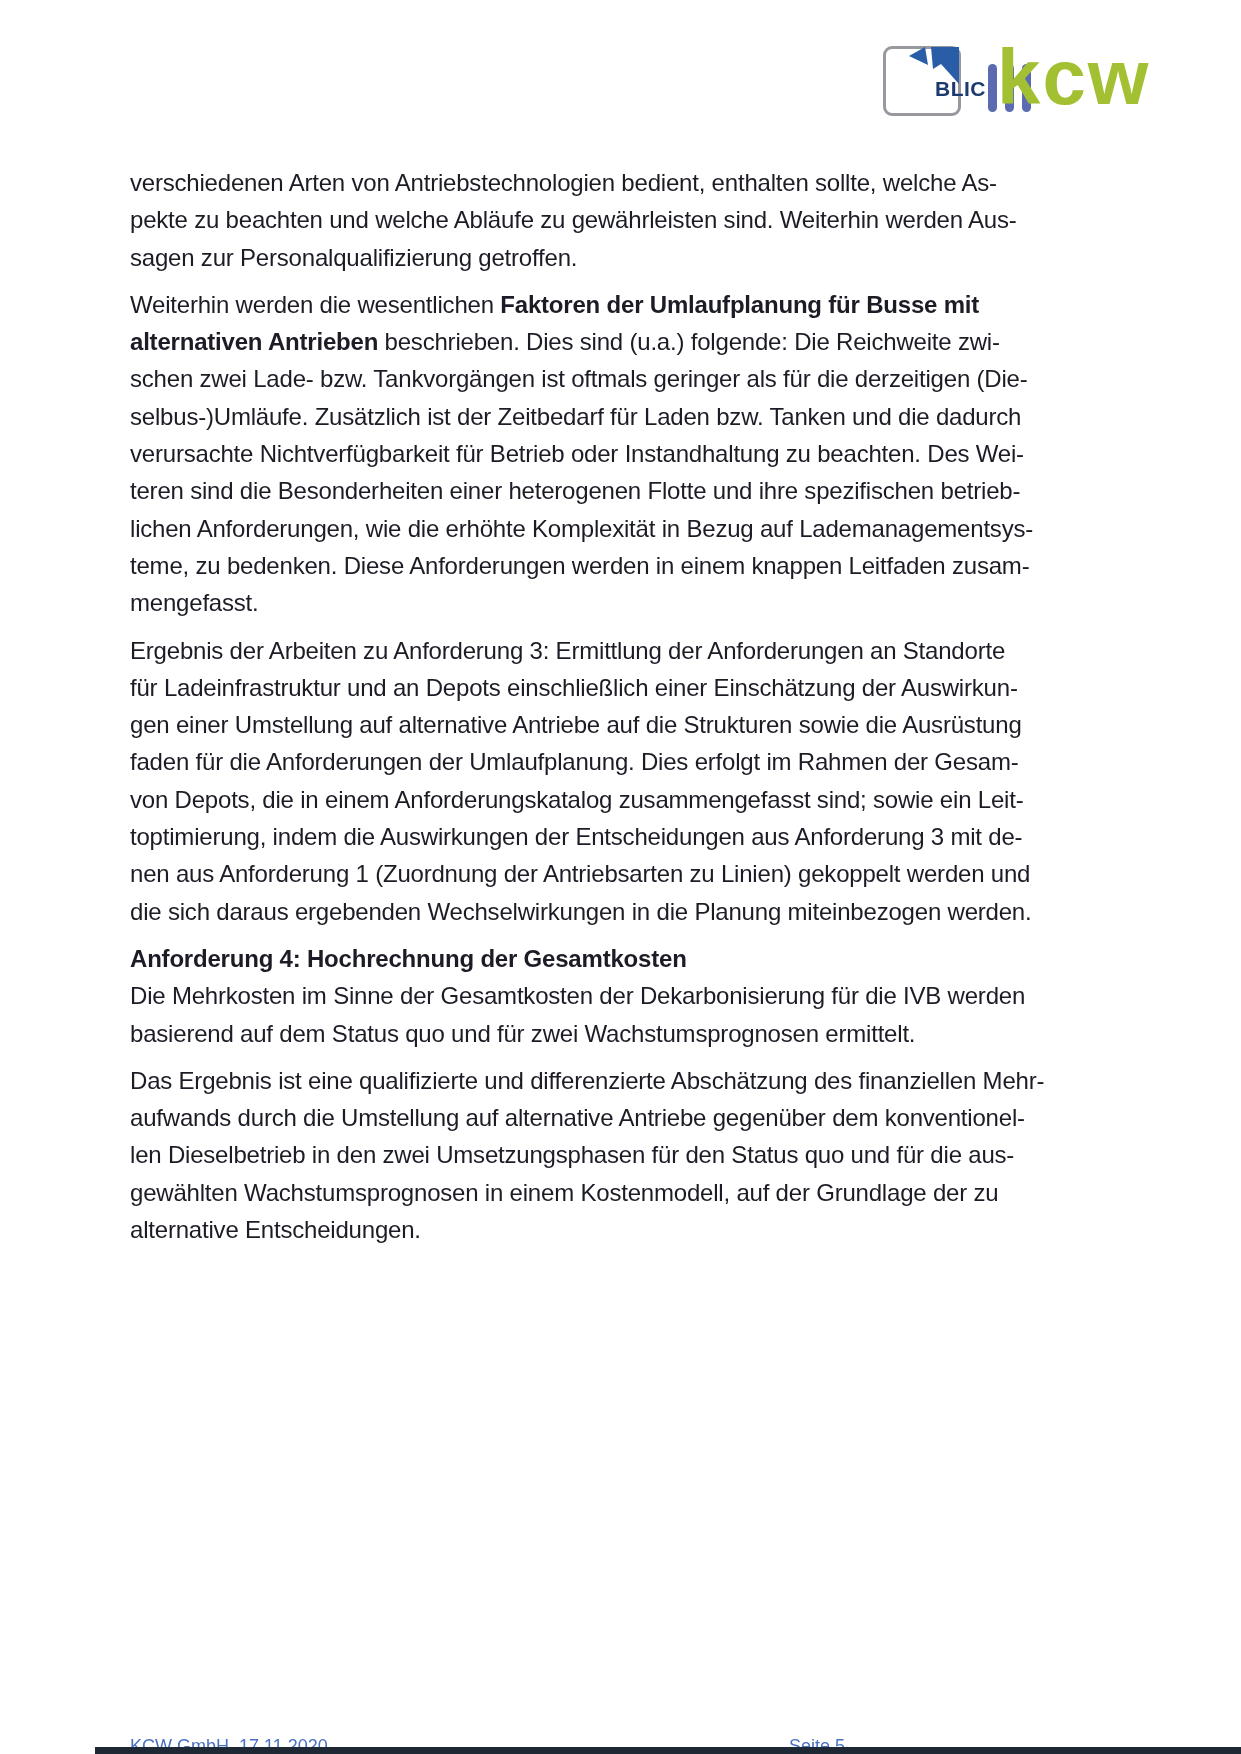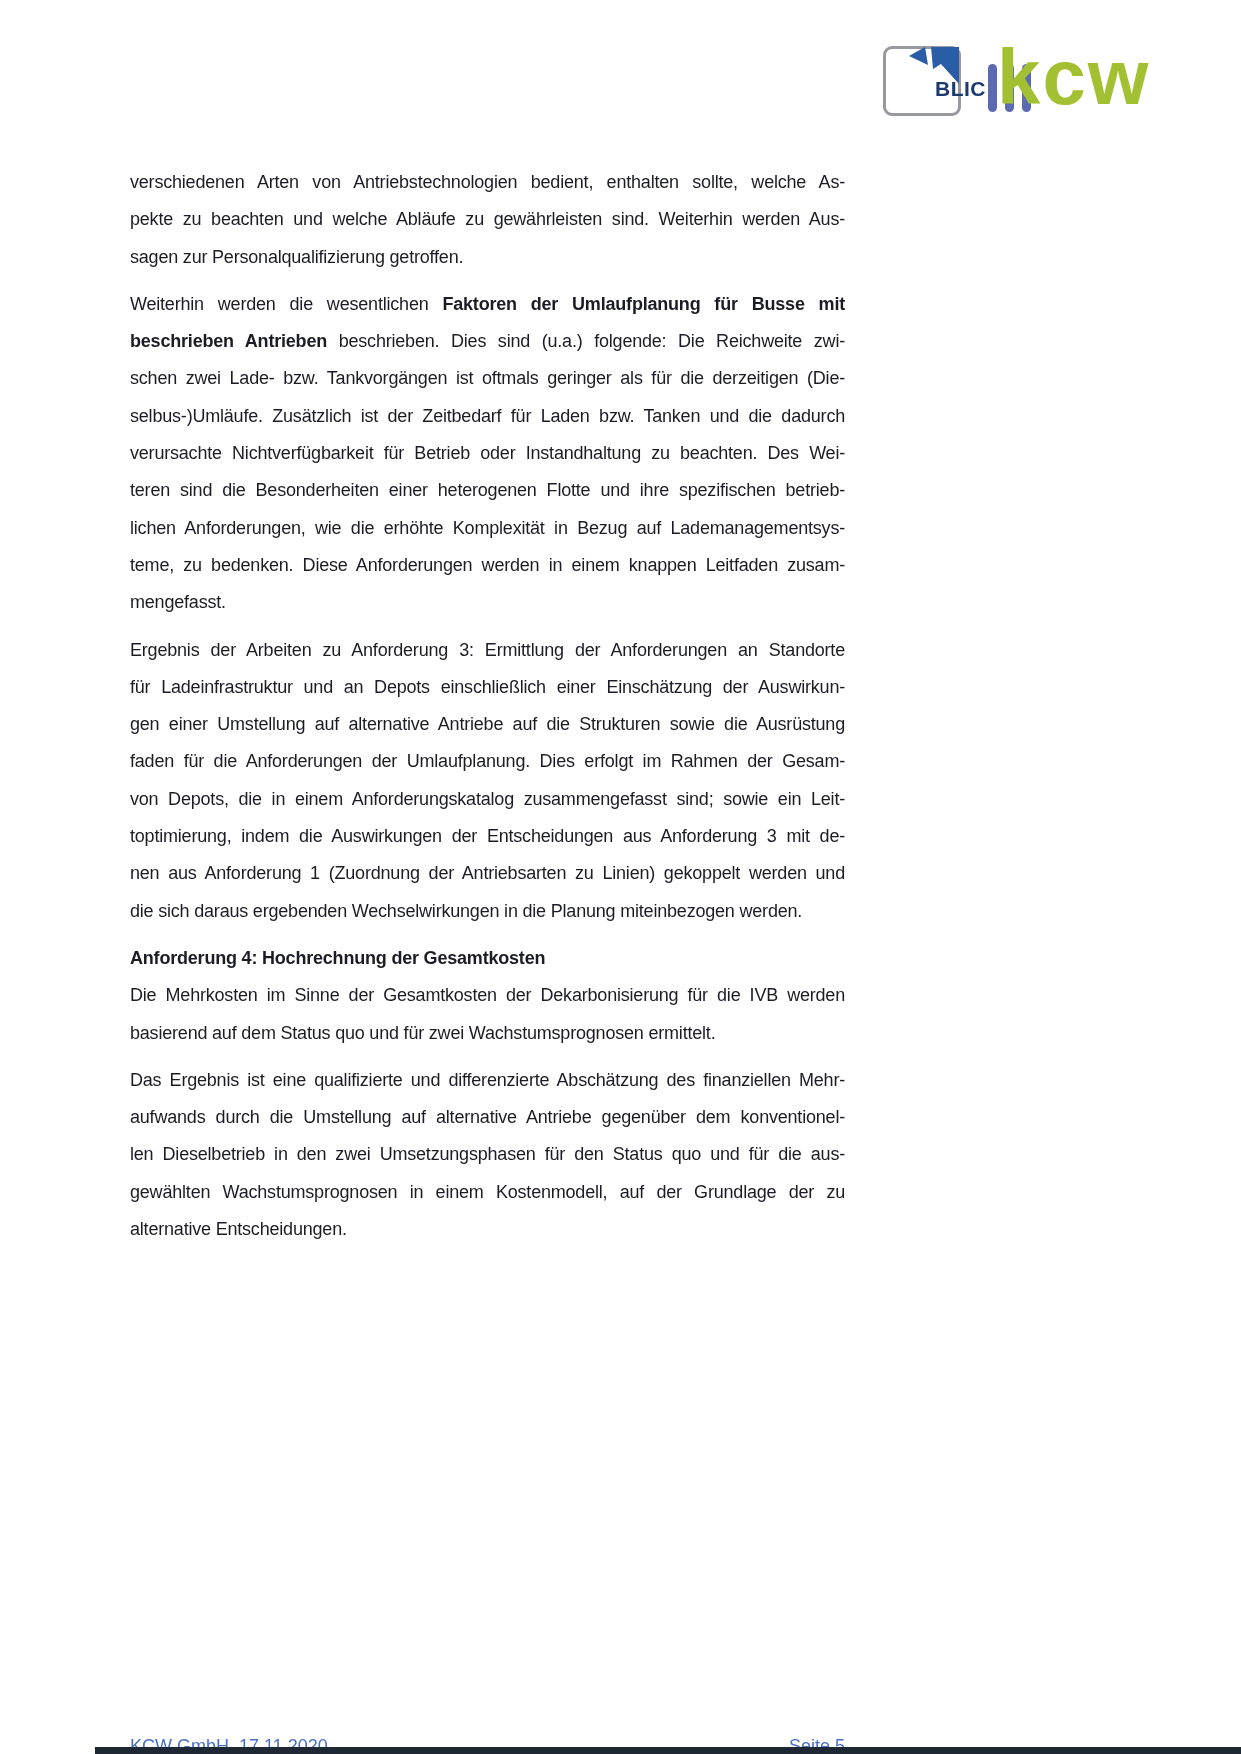--- a/index.html
+++ b/index.html
@@ -17,21 +17,21 @@
   .blic-box .blic-label{position:absolute;left:5px;bottom:12px;font-size:21px;font-weight:700;color:var(--blic_navy);letter-spacing:.5px;margin-left:44px;}
   .blic-corner{position:absolute;top:-3px;right:-3px;width:54px;height:48px;}
   .kcw-bars{position:absolute;left:988px;top:64px;display:flex;gap:8px;}
   .kcw-bars i{display:block;width:9px;height:48px;border-radius:4.5px;background:var(--bars_blue);}
   .kcw-word{position:absolute;left:997px;top:38px;font-size:78px;line-height:78px;font-weight:700;color:var(--kcw_green);letter-spacing:2px;}
 
   
   .doc-body{position:absolute;left:130px;top:164px;width:715px;color:var(--body_text);}
   .para{margin:0 0 10px 0;}
   .para.heading{margin-bottom:0;}
-  .line{font-size:18px;letter-spacing:-0.2px;line-height:37.3px;height:37.3px;white-space:nowrap;text-align:justify;text-align-last:justify;}
+  .line{font-size:24px;letter-spacing:-0.2px;line-height:37.3px;height:37.3px;white-space:nowrap;text-align:justify;text-align-last:justify;}
   .line.last{text-align-last:left;}
   .line .b{font-weight:700;}
 
   
   .footer{position:absolute;left:130px;top:1736px;width:715px;display:flex;justify-content:space-between;align-items:flex-end;font-size:18px;color:var(--footer_blue);}
 
   .bottom-bar{position:absolute;left:95px;right:0;bottom:0;height:7px;background:var(--bottom_bar);}
 </style>
 </head>
 <body>
@@ -55,21 +55,21 @@
   </header>
 
   <main class="doc-body" id="doc-body">
       <div class="para body">
         <div class="line"><span>verschiedenen Arten von Antriebstechnologien bedient, enthalten sollte, welche As-</span></div>
         <div class="line"><span>pekte zu beachten und welche Abläufe zu gewährleisten sind. Weiterhin werden Aus-</span></div>
         <div class="line last"><span>sagen zur Personalqualifizierung getroffen.</span></div>
       </div>
       <div class="para body">
         <div class="line"><span>Weiterhin werden die wesentlichen </span><span class="b">Faktoren der Umlaufplanung für Busse mit</span></div>
-        <div class="line"><span class="b">beschrieben Antrieben</span><span> beschrieben. Dies sind (u.a.) folgende: Die Reichweite zwi-</span></div>
+        <div class="line"><span class="b">alternativen Antrieben</span><span> beschrieben. Dies sind (u.a.) folgende: Die Reichweite zwi-</span></div>
         <div class="line"><span>schen zwei Lade- bzw. Tankvorgängen ist oftmals geringer als für die derzeitigen (Die-</span></div>
         <div class="line"><span>selbus-)Umläufe. Zusätzlich ist der Zeitbedarf für Laden bzw. Tanken und die dadurch</span></div>
         <div class="line"><span>verursachte Nichtverfügbarkeit für Betrieb oder Instandhaltung zu beachten. Des Wei-</span></div>
         <div class="line"><span>teren sind die Besonderheiten einer heterogenen Flotte und ihre spezifischen betrieb-</span></div>
         <div class="line"><span>lichen Anforderungen, wie die erhöhte Komplexität in Bezug auf Lademanagementsys-</span></div>
         <div class="line"><span>teme, zu bedenken. Diese Anforderungen werden in einem knappen Leitfaden zusam-</span></div>
         <div class="line last"><span>mengefasst.</span></div>
       </div>
       <div class="para body">
         <div class="line"><span>Ergebnis der Arbeiten zu Anforderung 3: Ermittlung der Anforderungen an Standorte</span></div>

